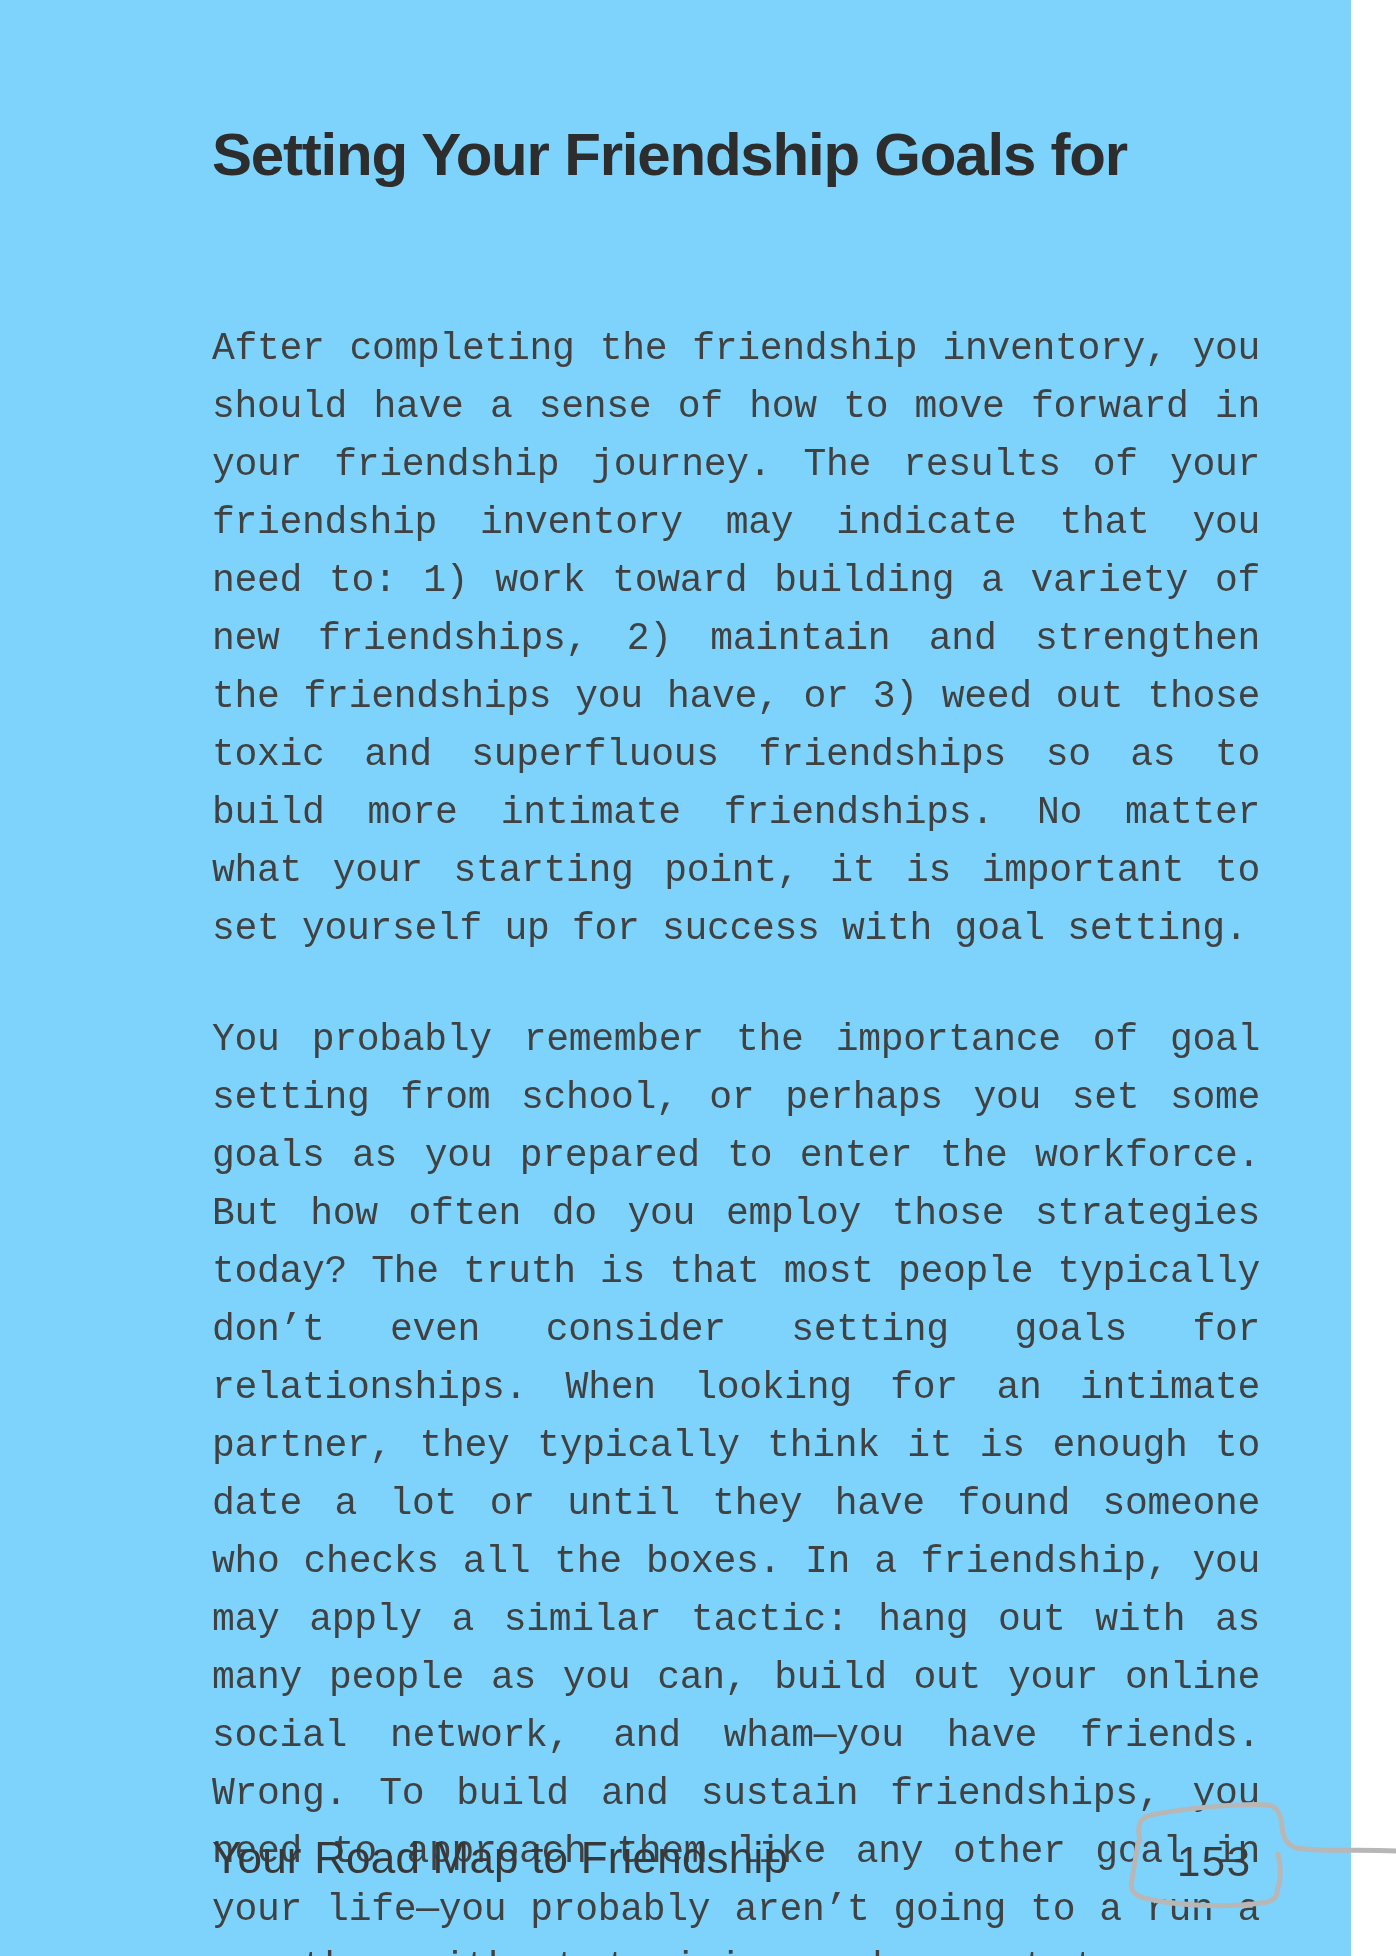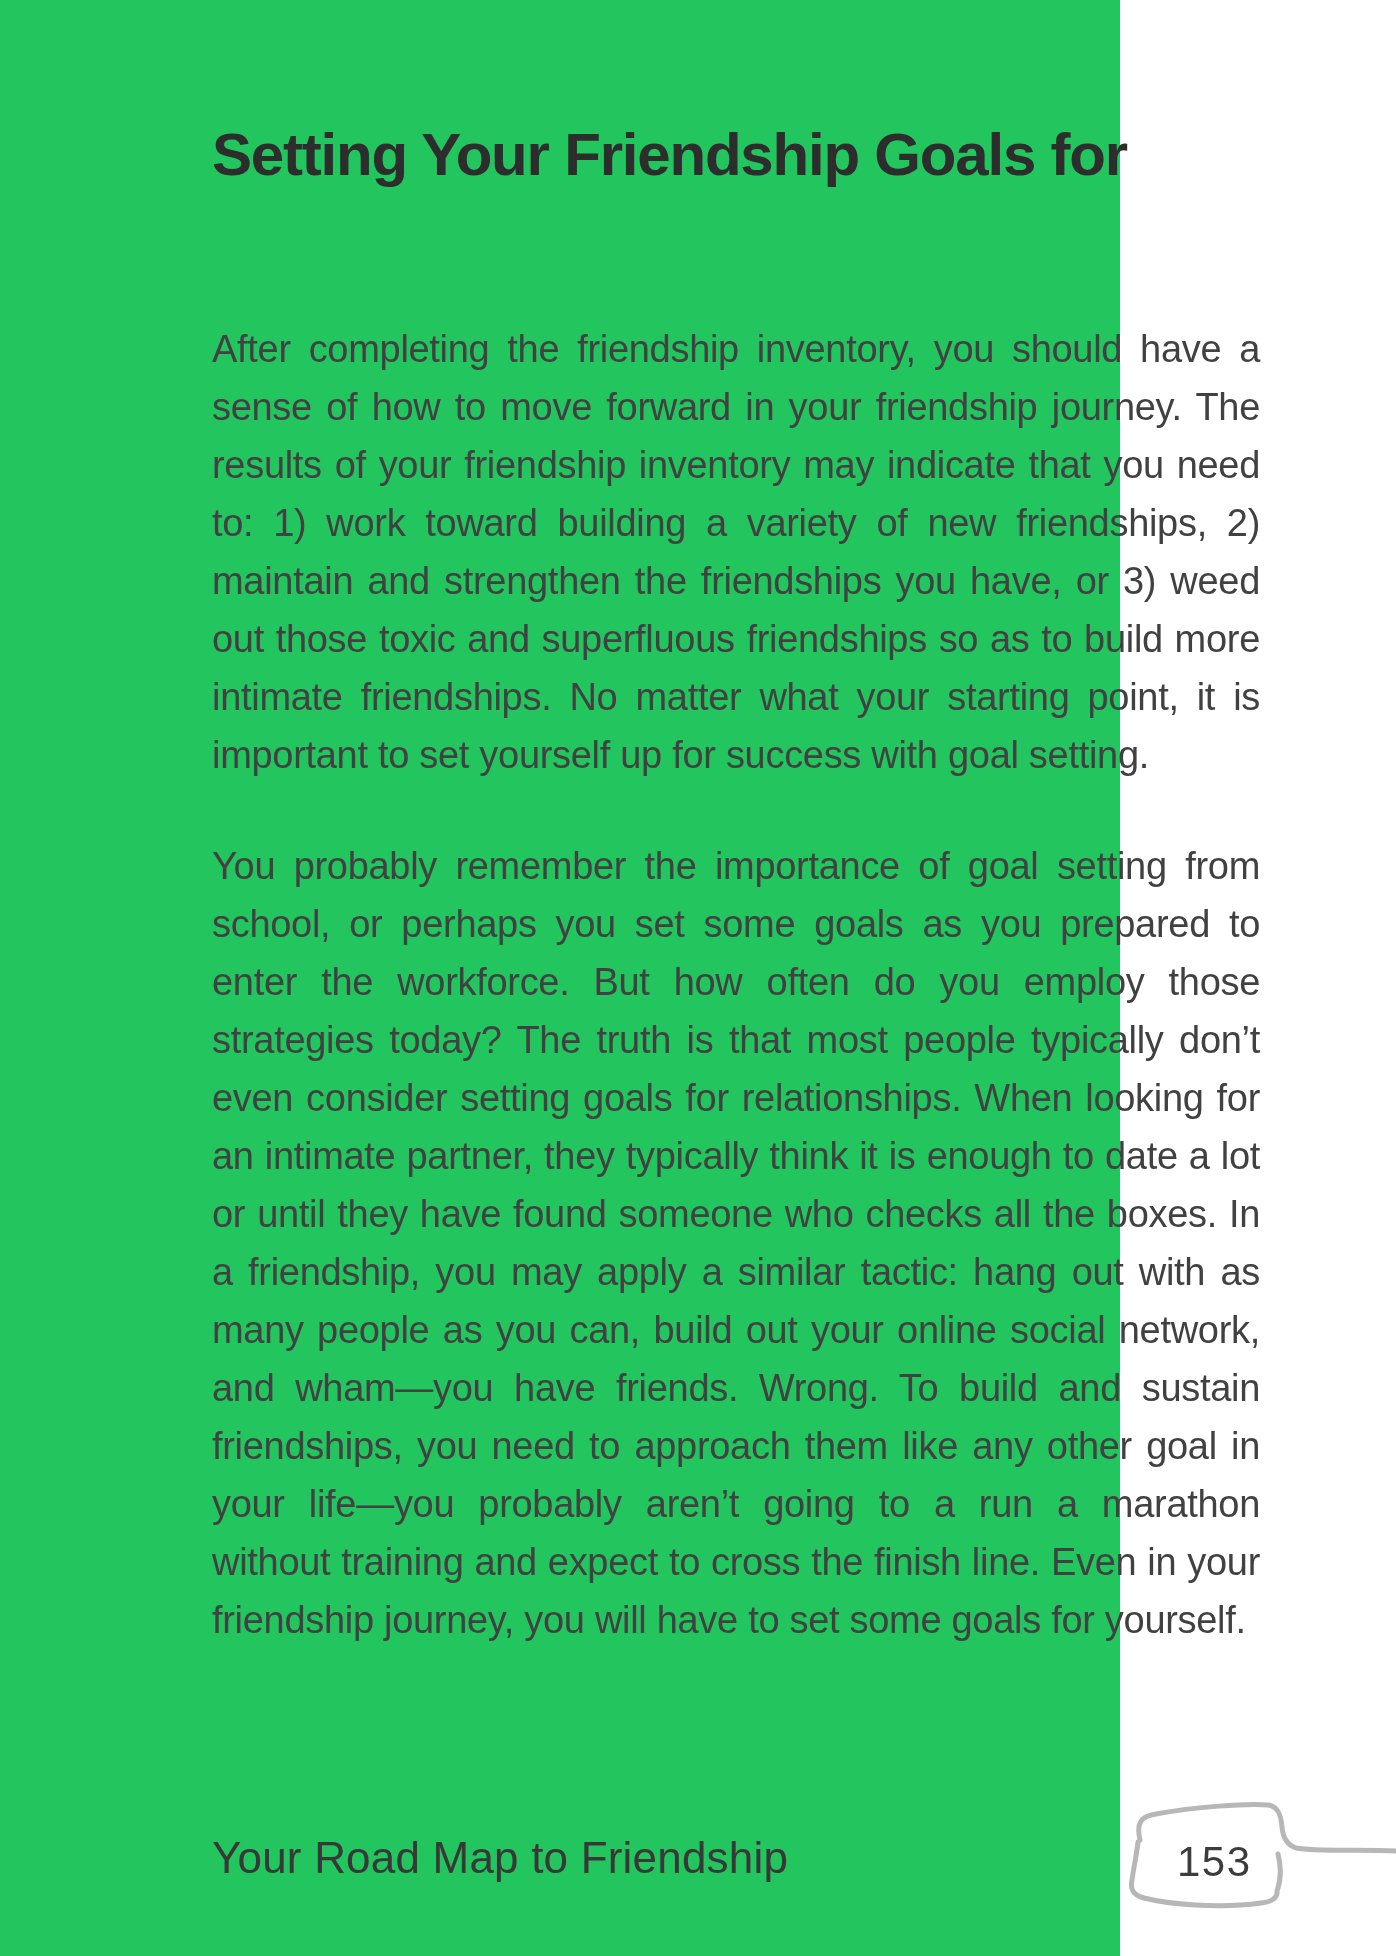--- a/index.html
+++ b/index.html
@@ -5,22 +5,22 @@
   html,body{margin:0;padding:0;}
   body{
     width:1396px;height:1956px;
     background:#ffffff;
     font-family:"Liberation Sans", sans-serif;
     position:relative;
     overflow:hidden;
   }
   .page{
     position:relative;
-    width:1120px;height:1956px;
-    background:#22c55e;
+    width:1351px;height:1956px;
+    background:#7dd3fc;
   }
   .title{
     position:absolute;
     left:212px;top:122px;
     margin:0;
     font-size:60px;
     font-weight:700;
     letter-spacing:-1.2px;
     line-height:66px;
     color:#2d2d2d;
@@ -32,20 +32,21 @@
     width:1048px;
   }
   .body-par{
     margin:0 0 53px 0;
     font-size:38px;
     line-height:58px;
     letter-spacing:-0.3px;
     color:#414141;
     text-align:justify;
     text-justify:inter-word;
+    font-family:Liberation Mono, monospace;
   }
   .footer-title{
     position:absolute;
     left:212px;top:1833px;
     font-size:44px;
     letter-spacing:0.2px;
     color:#383838;
   }
   .page-tab{
     position:absolute;

